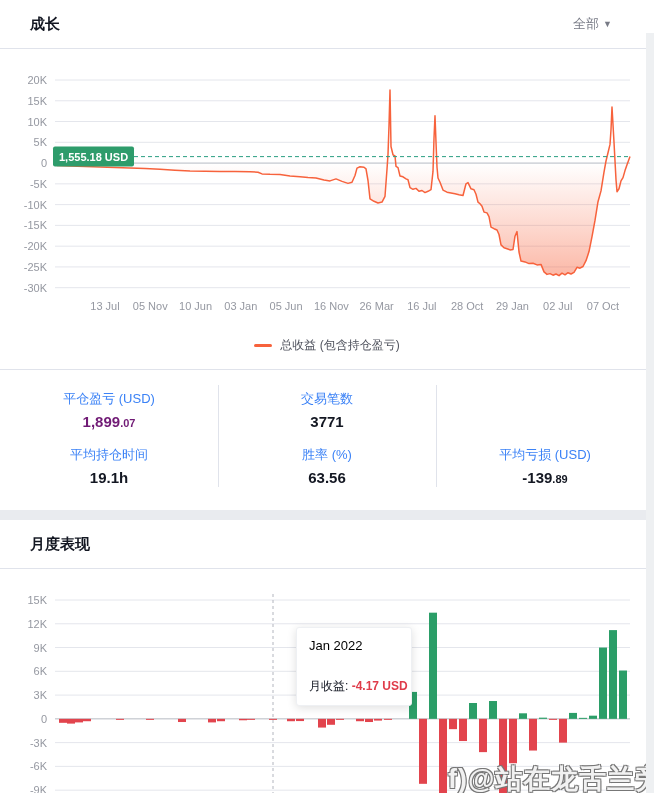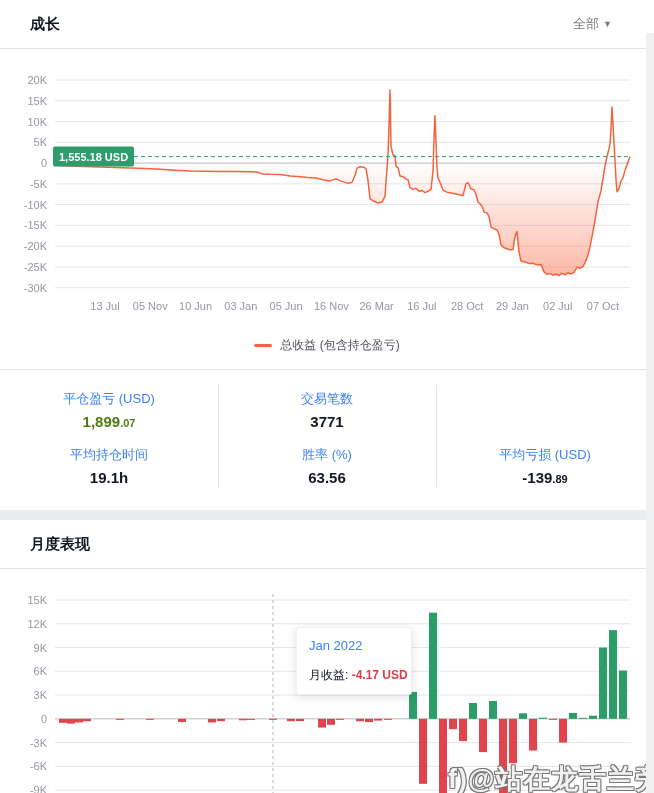--- a/index.html
+++ b/index.html
@@ -14,27 +14,27 @@
   svg { display:block; }
   .legend { height:48px; display:flex; align-items:center; justify-content:center; gap:8px; background:#fff; }
   .legend-dash { width:18px; height:3px; border-radius:2px; background:#f7623c; }
   .legend-label { font-size:12px; color:#50535e; }
   .stats { position:relative; border-top:1px solid #e0e3eb; padding:20px 0 24px 0;
     display:grid; grid-template-columns:1fr 1fr 1fr; row-gap:16px; background:#fff; }
   .stat-cell { text-align:center; }
   .stat-label { font-size:13px; color:#3b82f6; margin-bottom:5px; }
   .stat-value { font-size:15px; font-weight:bold; color:#131722; }
   .stat-value .dec { font-size:11px; }
-  .stat-value.green { color:#4d7c0f; }
+  .stat-value.green { color:#701a75; }
   .vdiv { position:absolute; top:15px; width:1px; height:102px; background:#e0e3eb; }
   .band { height:10px; background:#e9ebef; }
   .tooltip { position:absolute; left:296px; top:58px; width:116px; background:#fff;
     border:1px solid #eef0f3; border-radius:3px; box-shadow:0 2px 10px rgba(0,0,0,.13);
     padding:10px 12px; z-index:5; }
-  .tooltip-title { font-size:13px; color:#3b82f6; margin-bottom:14px; }
+  .tooltip-title { font-size:13px; color:#000000; margin-bottom:25px; }
   .tooltip-row { font-size:12px; color:#131722; white-space:nowrap; }
   .tooltip-row .val { color:#df3c4a; font-weight:bold; }
   .watermark { position:absolute; left:448px; top:192px; z-index:6; font-size:27px; font-weight:bold;
     color:rgba(252,252,252,.92); letter-spacing:1px; white-space:nowrap;
     text-shadow:-1px -1px 0 #777, 1px -1px 0 #777, -1px 1px 0 #777, 1px 1px 0 #777; }
   .gutter { position:absolute; right:0; top:33px; width:8px; height:760px; background:#eef0f2; z-index:7; }
 </style>
 </head>
 <body>
 

